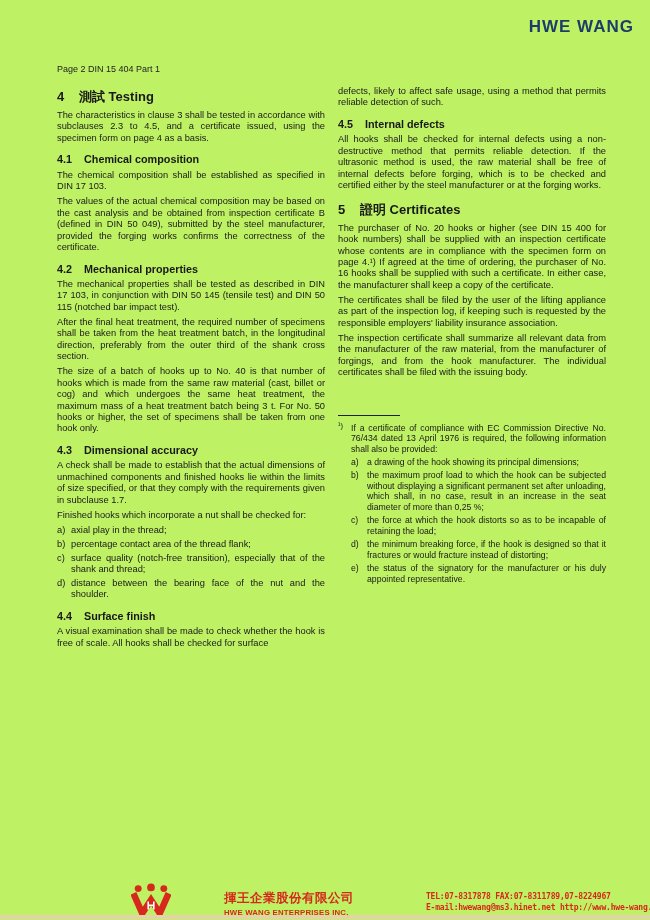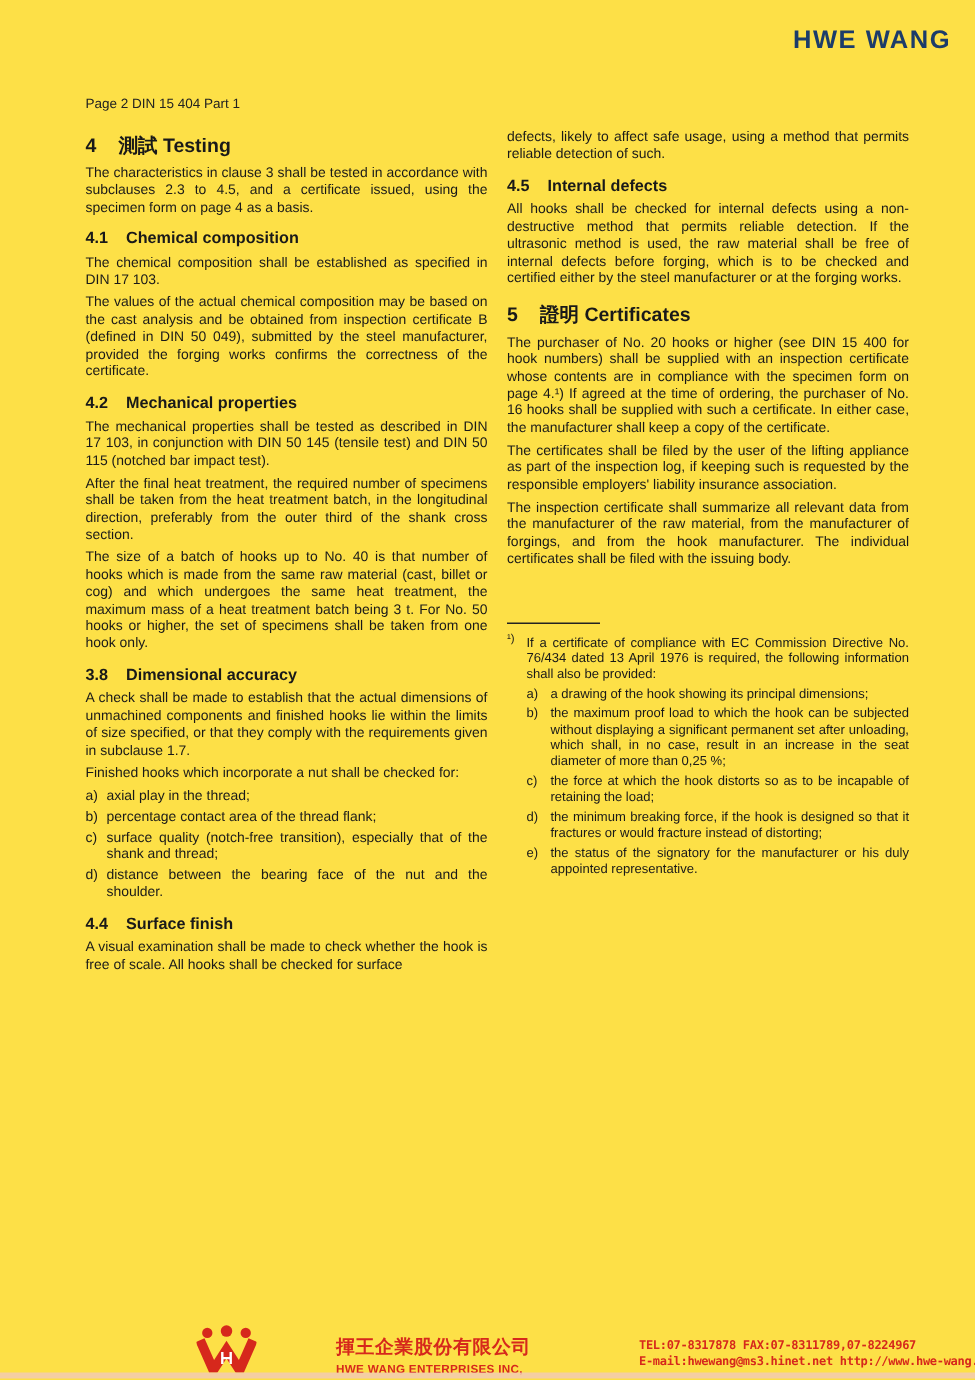--- a/index.html
+++ b/index.html
@@ -1,20 +1,20 @@
 <!DOCTYPE html>
 <html><head>
 <meta charset="utf-8">
 <style>
   html,body { margin:0; padding:0; }
   body {
     width:650px; height:920px; background:#ffffff; overflow:hidden;
     font-family:"Liberation Sans", sans-serif;
   }
-  .page { position:relative; width:650px; height:920px; background:#fde047; color:#1a1a1a; }
+  .page { position:relative; width:650px; height:920px; background:#bef264; color:#1a1a1a; }
 
   .brand {
     position:absolute; top:17px; right:16px;
     font-size:17px; font-weight:bold; letter-spacing:1px;
     color:#1c3c6a;
   }
   .pagelabel { position:absolute; left:57px; top:64px; font-size:9px; color:#222; }
 
   .cols { position:absolute; left:57px; top:86px; width:549px; display:flex; gap:13px; }
   .col { width:268px; font-size:9.3px; line-height:11.45px; text-align:justify; color:#191919; }
@@ -72,21 +72,21 @@
         <p class="para">The chemical composition shall be established as specified in DIN 17 103.</p>
         <p class="para">The values of the actual chemical composition may be based on the cast analysis and be obtained from inspection certificate B (defined in DIN 50 049), submitted by the steel manufacturer, provided the forging works confirms the correctness of the certificate.</p>
         <div class="h2">
           <span class="num">4.2</span>
           <span>Mechanical properties</span>
         </div>
         <p class="para">The mechanical properties shall be tested as described in DIN 17 103, in conjunction with DIN 50 145 (tensile test) and DIN 50 115 (notched bar impact test).</p>
         <p class="para">After the final heat treatment, the required number of specimens shall be taken from the heat treatment batch, in the longitudinal direction, preferably from the outer third of the shank cross section.</p>
         <p class="para">The size of a batch of hooks up to No. 40 is that number of hooks which is made from the same raw material (cast, billet or cog) and which undergoes the same heat treatment, the maximum mass of a heat treatment batch being 3 t. For No. 50 hooks or higher, the set of specimens shall be taken from one hook only.</p>
         <div class="h2">
-          <span class="num">3.8</span>
+          <span class="num">4.3</span>
           <span>Dimensional accuracy</span>
         </div>
         <p class="para">A check shall be made to establish that the actual dimensions of unmachined components and finished hooks lie within the limits of size specified, or that they comply with the requirements given in subclause 1.7.</p>
         <p class="para">Finished hooks which incorporate a nut shall be checked for:</p>
         <div class="ablist">
           <div class="li">
             <span class="m">a)</span>
             <span class="t">axial play in the thread;</span>
           </div>
           <div class="li">

